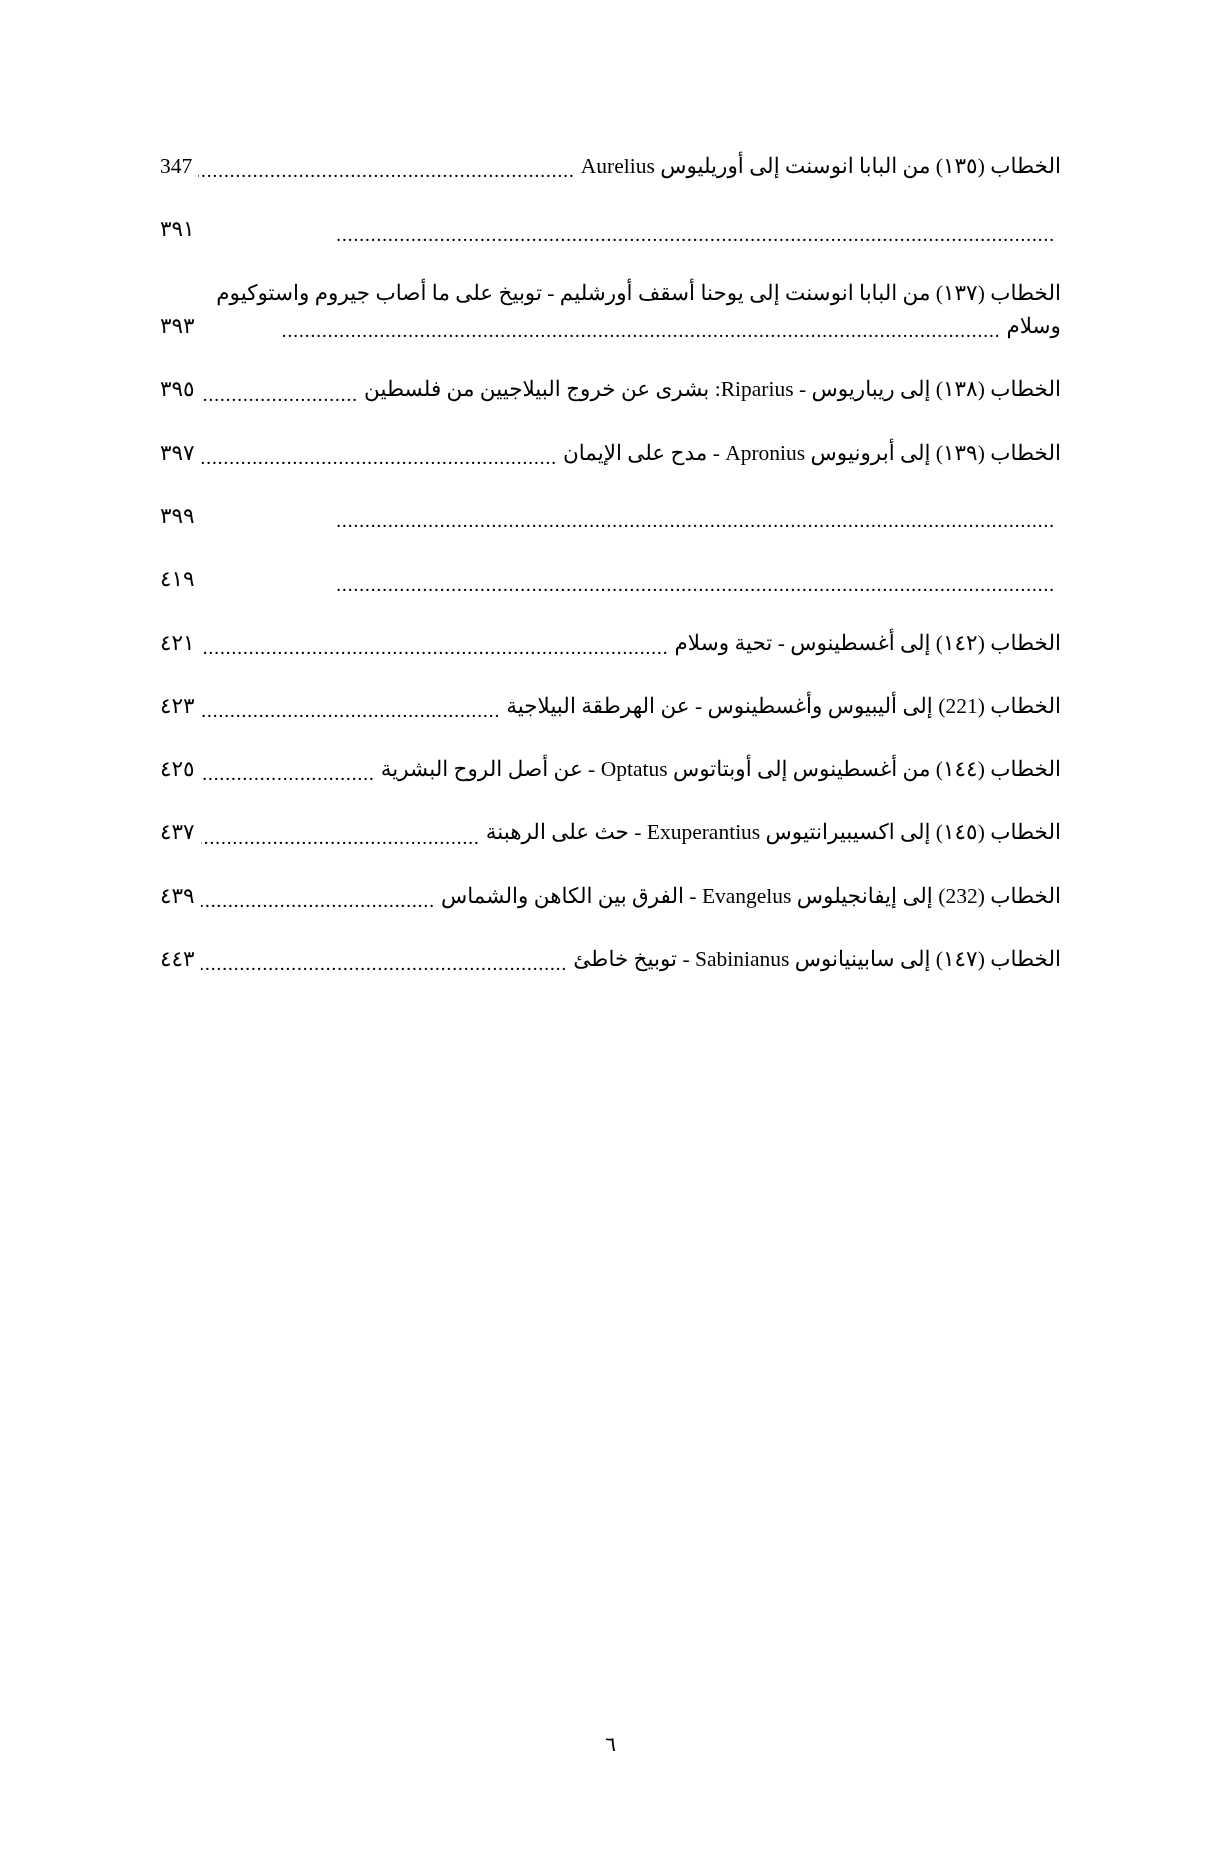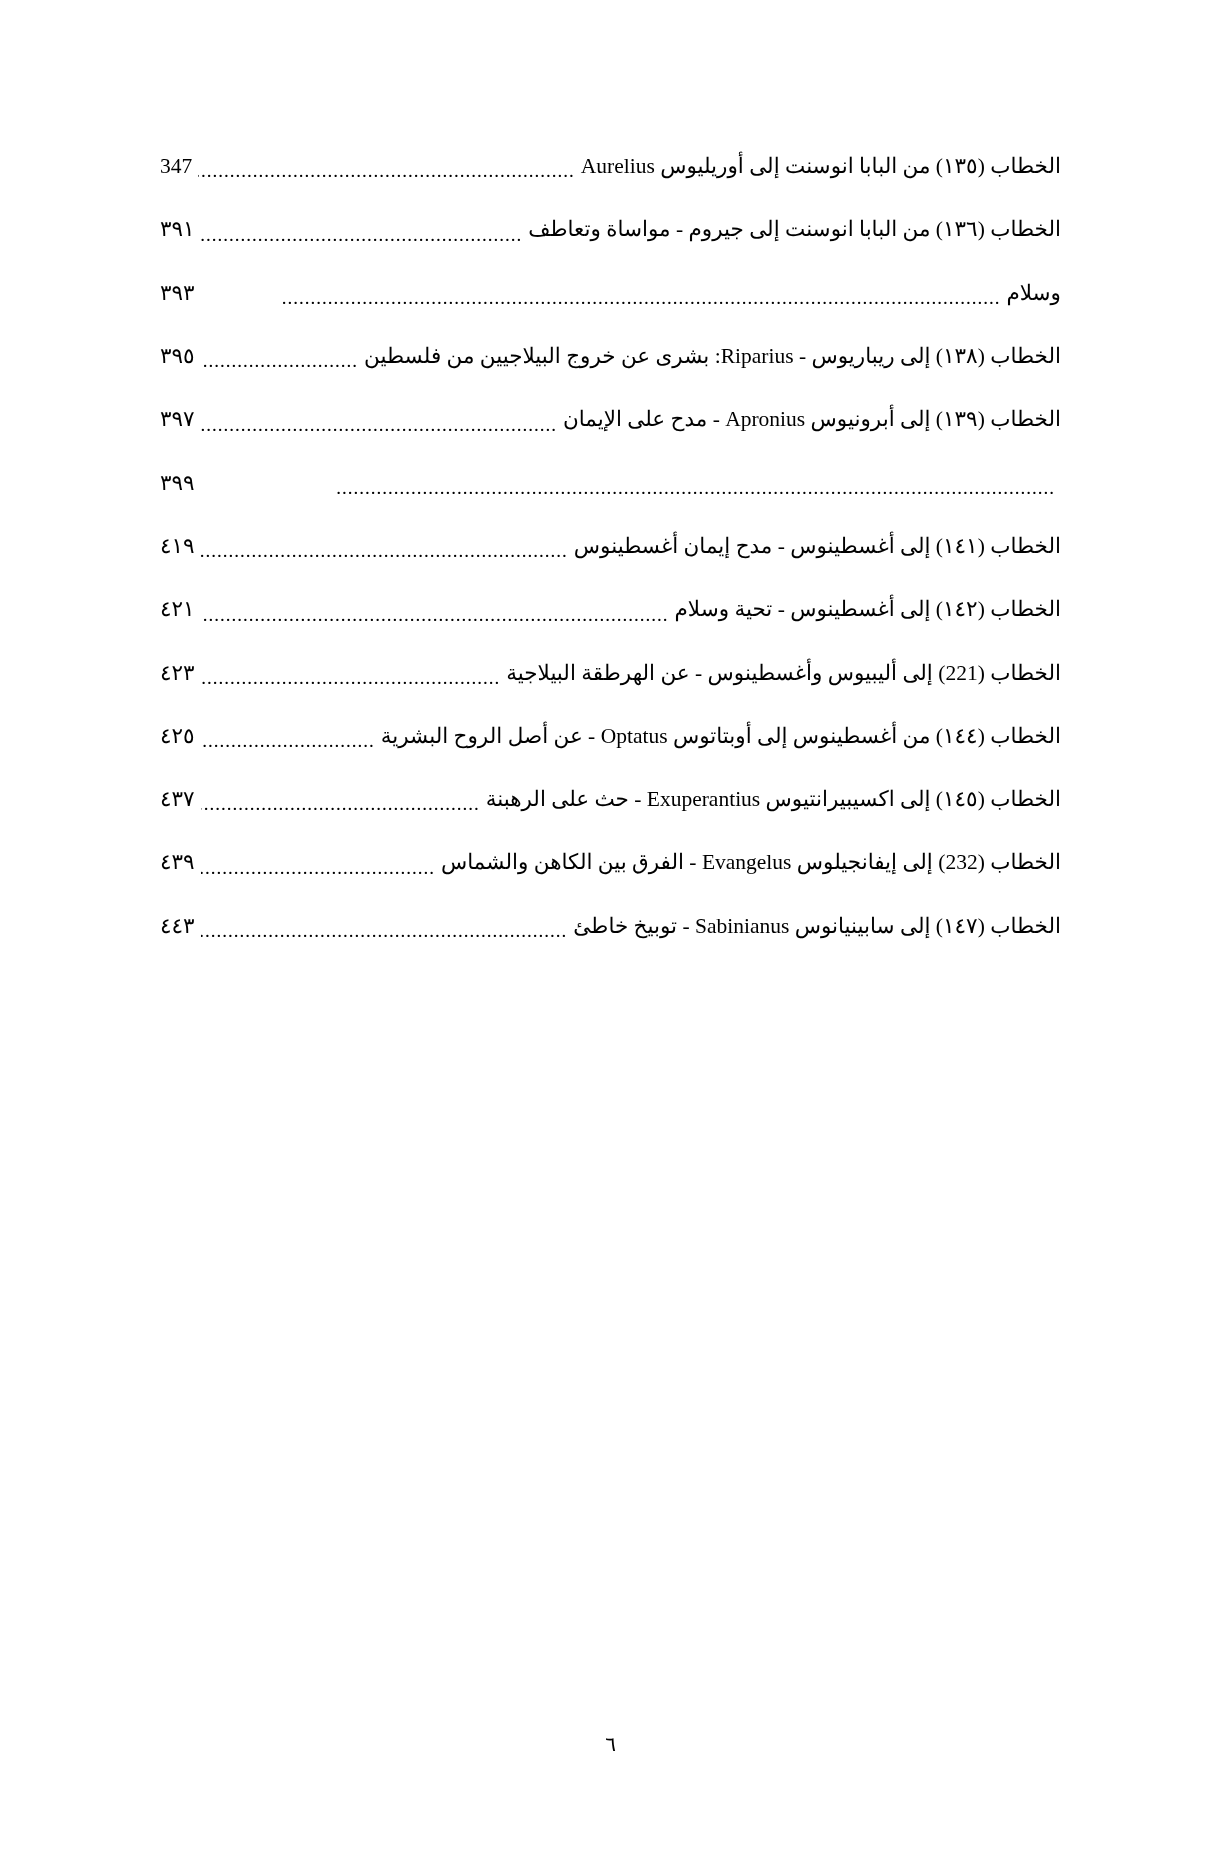--- a/index.html
+++ b/index.html
@@ -79,26 +79,26 @@
 <div class="page">
   <div class="toc">
 
     <div class="toc-entry">
       <span class="entry-title">الخطاب (١٣٥) من البابا انوسنت إلى أوريليوس Aurelius</span>
       <span class="dots">.............................................................................................................................</span>
       <span class="page-num">347</span>
     </div>
 
     <div class="toc-entry">
-      <span class="entry-title">الخطاب (١٣٦) من البابا انوسنت إلى جيروم - مواساة وتعاطف</span>
       <span class="dots">.............................................................................................................................</span>
       <span class="page-num">٣٩١</span>
     </div>
 
     <div class="toc-entry wrap">
+      <div>الخطاب (١٣٧) من البابا انوسنت إلى يوحنا أسقف أورشليم - توبيخ على ما أصاب جيروم واستوكيوم</div>
       <div class="wrap-line2">
         <span class="entry-title">وسلام</span>
         <span class="dots">.............................................................................................................................</span>
         <span class="page-num">٣٩٣</span>
       </div>
     </div>
 
     <div class="toc-entry">
       <span class="entry-title">الخطاب (١٣٨) إلى ريباريوس - Riparius: بشرى عن خروج البيلاجيين من فلسطين</span>
       <span class="dots">.............................................................................................................................</span>
@@ -110,21 +110,20 @@
       <span class="dots">.............................................................................................................................</span>
       <span class="page-num">٣٩٧</span>
     </div>
 
     <div class="toc-entry">
       <span class="dots">.............................................................................................................................</span>
       <span class="page-num">٣٩٩</span>
     </div>
 
     <div class="toc-entry">
-      <span class="entry-title">الخطاب (١٤١) إلى أغسطينوس - مدح إيمان أغسطينوس</span>
       <span class="dots">.............................................................................................................................</span>
       <span class="page-num">٤١٩</span>
     </div>
 
     <div class="toc-entry">
       <span class="entry-title">الخطاب (١٤٢) إلى أغسطينوس - تحية وسلام</span>
       <span class="dots">.............................................................................................................................</span>
       <span class="page-num">٤٢١</span>
     </div>
 

